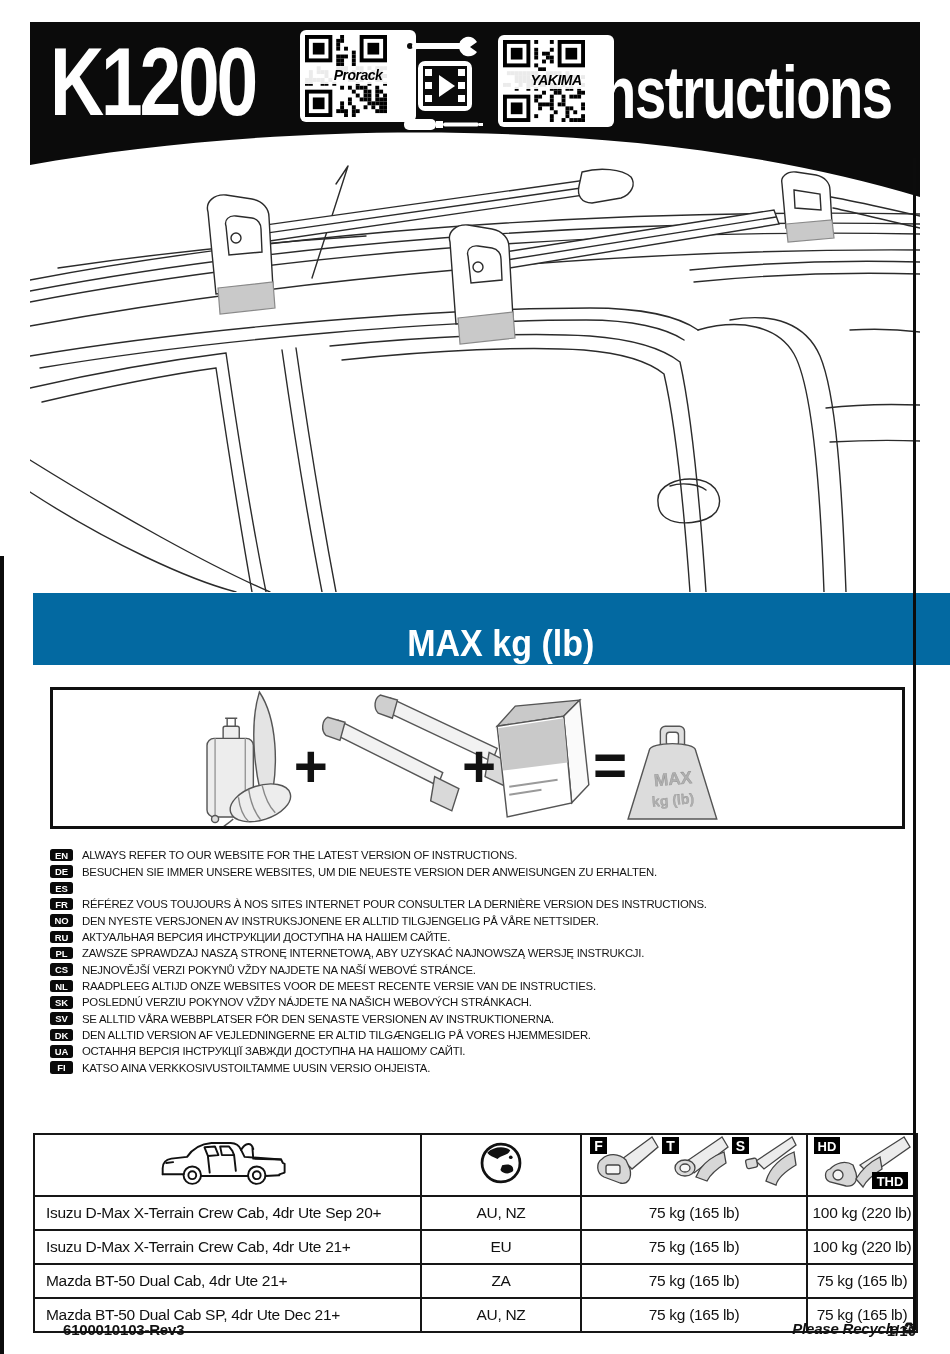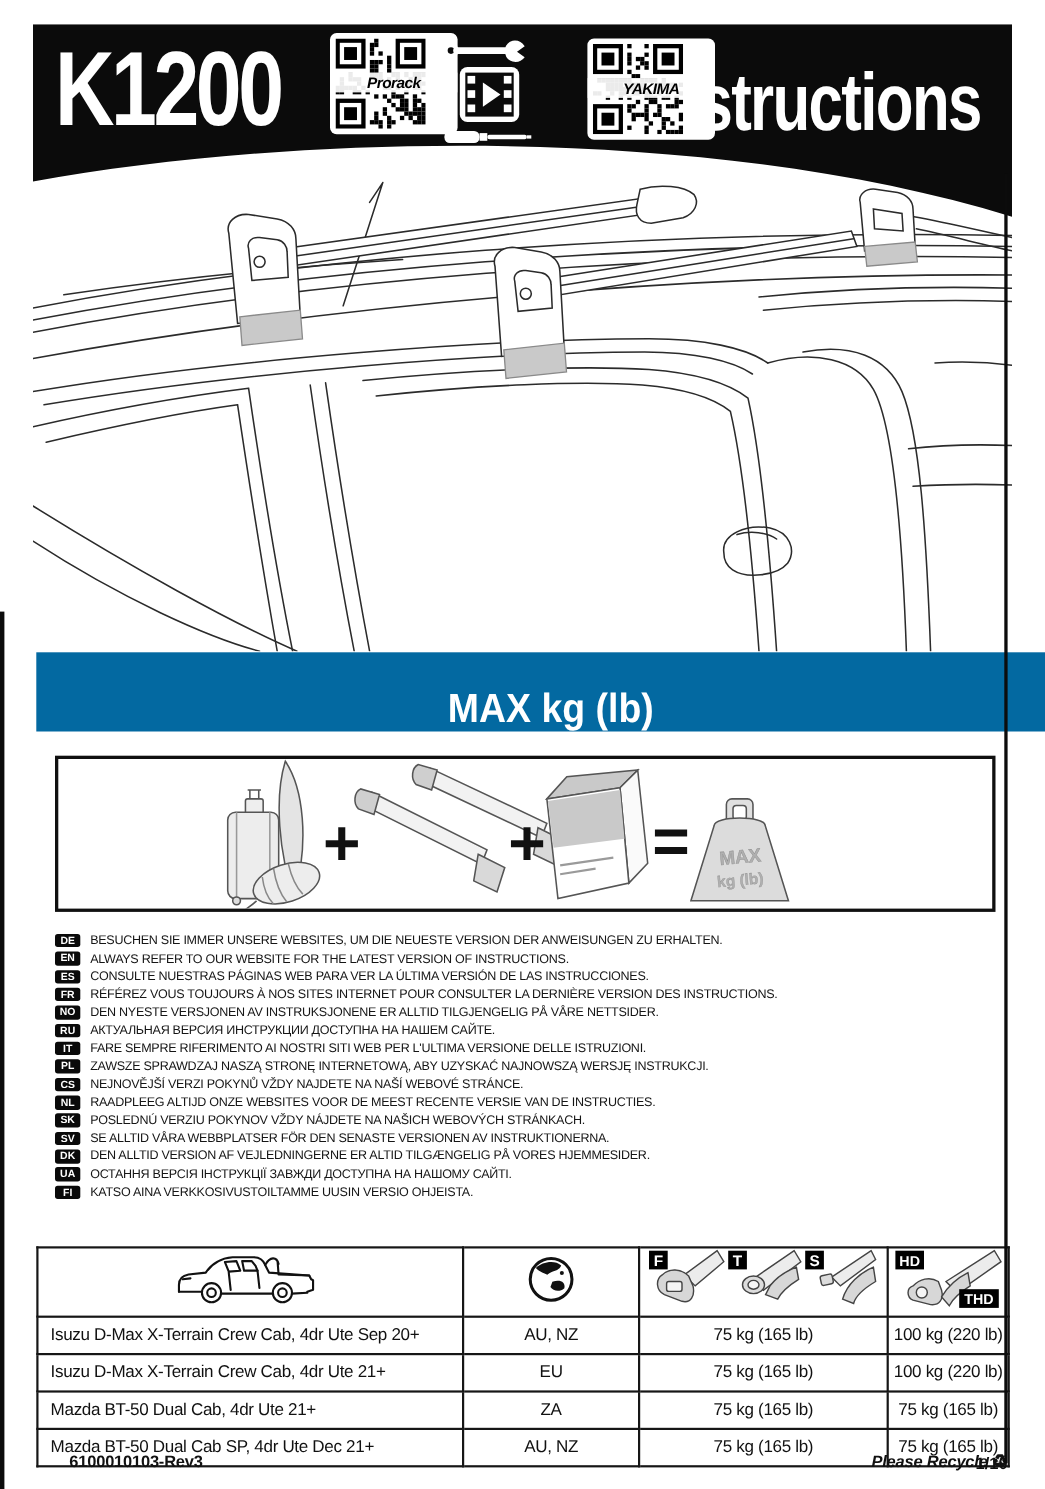--- a/index.html
+++ b/index.html
@@ -13,21 +13,21 @@
   .model-title{
     position:absolute;left:20px;top:12px;font-size:96px;font-weight:bold;color:#fff;
     letter-spacing:-4px;line-height:1;transform:scaleX(0.78);transform-origin:left top;white-space:nowrap;
   }
   .instr-title{
     position:absolute;left:558px;top:34px;font-size:74px;font-weight:bold;color:#fff;
     letter-spacing:-2px;line-height:1;transform:scaleX(0.76);transform-origin:left top;white-space:nowrap;
   }
   .qr{position:absolute;width:92px;height:92px;background:#fff;border-radius:6px;overflow:hidden;padding-left:24px;}
   .qr.left{left:270px;top:8px;}
-  .qr.right{left:468px;top:13px;margin-left:36px;}
+  .qr.right{left:468px;top:13px;}
   .qr svg{position:absolute;left:5px;top:5px;}
   .qr-label{
     position:absolute;left:0;right:0;top:36px;height:18px;background:rgba(255,255,255,0.92);
     font-weight:bold;font-style:italic;font-size:14px;text-align:center;line-height:18px;color:#000;
     letter-spacing:-0.5px;
   }
   .tools{position:absolute;left:372px;top:13px;width:82px;height:102px;}
   
   .car{position:absolute;left:30px;top:150px;width:890px;height:442px;}
   
@@ -473,46 +473,41 @@
         <rect x="608" y="42" width="12" height="13" rx="3" fill="#fff"></rect>
         <path d="M570,128 L591,60 C591,51 637,51 637,60 L658,128 Z" fill="#dcdcdc"></path>
         <text x="615" y="94" font-size="17" font-weight="bold" text-anchor="middle" fill="#b0b0b0" stroke="#8f8f8f" stroke-width="0.4" transform="rotate(-5 615 94)">MAX</text>
         <text x="615" y="114" font-size="14" font-weight="bold" text-anchor="middle" fill="#b0b0b0" stroke="#8f8f8f" stroke-width="0.3" transform="rotate(-5 615 114)">kg (lb)</text>
       </g>
     </svg>
   </div>
 
   <div class="langs" id="lang-list">
       <div class="lang-row">
+        <span class="lang-code">EN</span>
+        <span class="lang-text">ALWAYS REFER TO OUR WEBSITE FOR THE LATEST VERSION OF INSTRUCTIONS.</span>
+      </div>
+      <div class="lang-row">
         <span class="lang-code">DE</span>
         <span class="lang-text">BESUCHEN SIE IMMER UNSERE WEBSITES, UM DIE NEUESTE VERSION DER ANWEISUNGEN ZU ERHALTEN.</span>
       </div>
       <div class="lang-row">
-        <span class="lang-code">EN</span>
-        <span class="lang-text">ALWAYS REFER TO OUR WEBSITE FOR THE LATEST VERSION OF INSTRUCTIONS.</span>
-      </div>
-      <div class="lang-row">
         <span class="lang-code">ES</span>
-        <span class="lang-text">CONSULTE NUESTRAS PÁGINAS WEB PARA VER LA ÚLTIMA VERSIÓN DE LAS INSTRUCCIONES.</span>
       </div>
       <div class="lang-row">
         <span class="lang-code">FR</span>
         <span class="lang-text">RÉFÉREZ VOUS TOUJOURS À NOS SITES INTERNET POUR CONSULTER LA DERNIÈRE VERSION DES INSTRUCTIONS.</span>
       </div>
       <div class="lang-row">
         <span class="lang-code">NO</span>
         <span class="lang-text">DEN NYESTE VERSJONEN AV INSTRUKSJONENE ER ALLTID TILGJENGELIG PÅ VÅRE NETTSIDER.</span>
       </div>
       <div class="lang-row">
         <span class="lang-code">RU</span>
         <span class="lang-text">АКТУАЛЬНАЯ ВЕРСИЯ ИНСТРУКЦИИ ДОСТУПНА НА НАШЕМ САЙТЕ.</span>
-      </div>
-      <div class="lang-row">
-        <span class="lang-code">IT</span>
-        <span class="lang-text">FARE SEMPRE RIFERIMENTO AI NOSTRI SITI WEB PER L'ULTIMA VERSIONE DELLE ISTRUZIONI.</span>
       </div>
       <div class="lang-row">
         <span class="lang-code">PL</span>
         <span class="lang-text">ZAWSZE SPRAWDZAJ NASZĄ STRONĘ INTERNETOWĄ, ABY UZYSKAĆ NAJNOWSZĄ WERSJĘ INSTRUKCJI.</span>
       </div>
       <div class="lang-row">
         <span class="lang-code">CS</span>
         <span class="lang-text">NEJNOVĚJŠÍ VERZI POKYNŮ VŽDY NAJDETE NA NAŠÍ WEBOVÉ STRÁNCE.</span>
       </div>
       <div class="lang-row">

